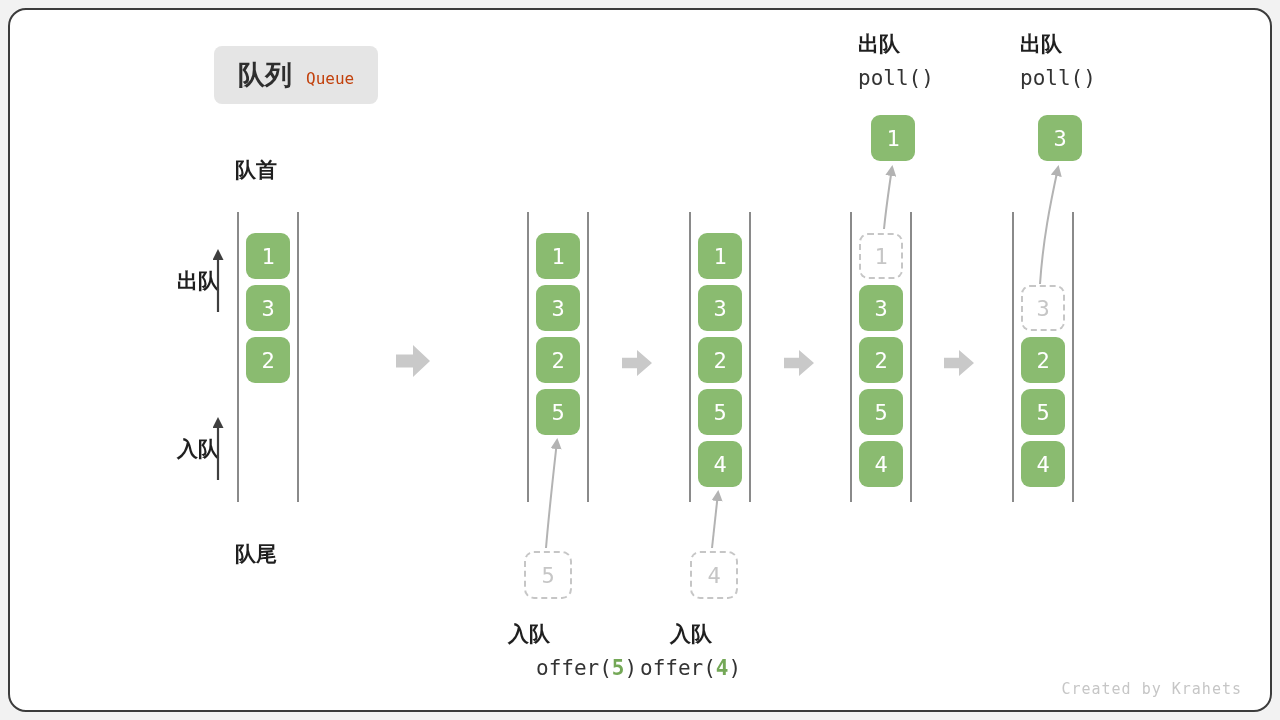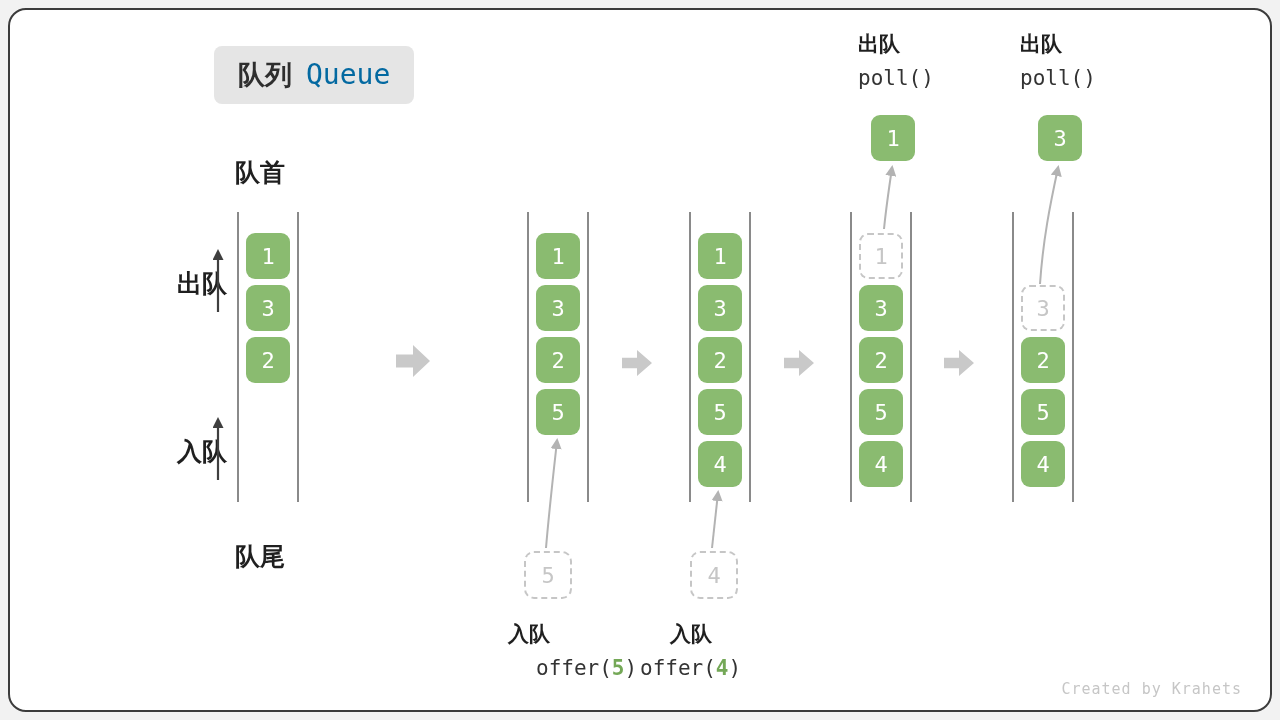--- a/index.html
+++ b/index.html
@@ -17,23 +17,23 @@
     border: 2px solid #3c3c3c;
     border-radius: 18px;
   }
   .title-badge {
     position: absolute; left: 170px; top: 46px;
     background: #e5e5e5; border-radius: 8px;
     padding: 11px 24px;
     display: flex; align-items: baseline; gap: 14px; margin-left: 44px;
   }
   .title-zh { font-size: 27px; font-weight: bold; color: #2e2e2e; }
-  .title-en { font-family: "DejaVu Sans Mono", monospace; font-size: 28px; color: #0369a1; }
+  .title-en { font-family: "DejaVu Sans Mono", monospace; font-size: 16px; color: #c2410c; }
 
-  .zh-label { position: absolute; font-size: 25px; font-weight: bold; color: #1f1f1f; }
+  .zh-label { position: absolute; font-size: 21px; font-weight: bold; color: #1f1f1f; }
 
   .queue-col {
     position: absolute; top: 212px;
     width: 62px; height: 290px;
     border-left: 2px solid #8a8a8a;
     border-right: 2px solid #8a8a8a;
   }
   .qbox {
     position: absolute; left: 50%; transform: translateX(-50%);
     width: 44px; height: 46px;

